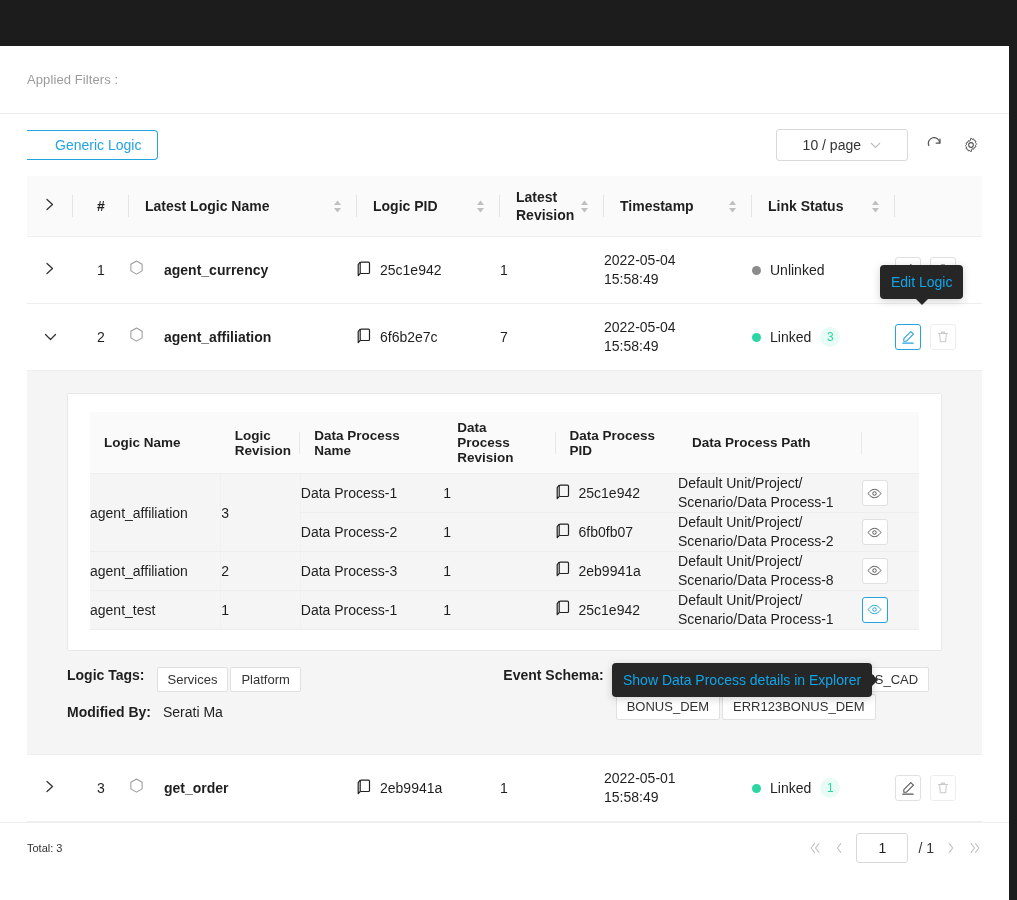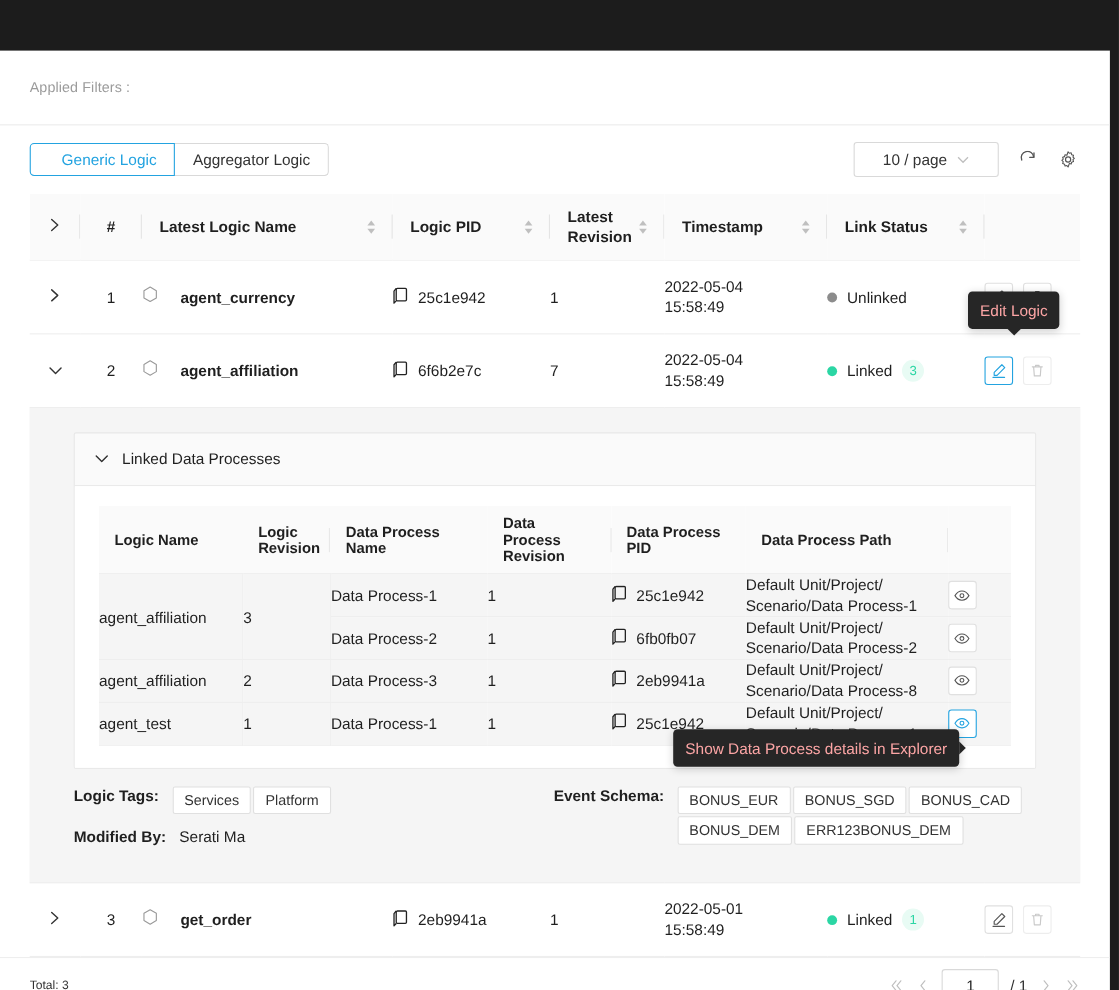--- a/index.html
+++ b/index.html
@@ -213,21 +213,21 @@
   .pg-input {
     width: 52px; height: 30px; border: 1px solid #d9d9d9; border-radius: 3px;
     text-align: center; font-size: 14px; color: #1f1f1f;
     font-family: "Liberation Sans", sans-serif; outline: none; background: #fff;
   }
   .pg-total { color: #333; font-size: 14px; }
 
   
   .tooltip {
     position: absolute; z-index: 60;
-    background: #262626; color: #fca5a5;
+    background: #262626; color: #0ea5e9;
     border-radius: 4px;
     font-size: 14px; line-height: 1.45;
     padding: 7px 11px;
     box-shadow: 0 2px 8px rgba(0,0,0,.18);
   }
   .tooltip .arrow { position: absolute; width: 0; height: 0; }
   .tip-edit { left: 880px; top: 219px; }
   .tip-edit .arrow {
     left: 50%; margin-left: -6px; bottom: -6px;
     border-left: 6px solid transparent; border-right: 6px solid transparent;
@@ -252,21 +252,20 @@
 <div class="viewport">
 <div class="page">
 
   <div class="filters-bar">
     <span class="filters-label">Applied Filters :</span>
   </div>
 
   <div class="toolbar">
     <div class="tabs">
       <div class="tab active">Generic Logic</div>
-      <div class="tab">Aggregator Logic</div>
     </div>
     <div class="right-controls">
       <div class="page-size">
         <span>10 / page</span>
         <span>
           <svg class="chev-sm" width="11" height="7" viewBox="0 0 11 7">
                 <path d="M1 1l4.5 4.5L10 1" fill="none" stroke="#bfbfbf" stroke-width="1.2"></path>
               </svg>
         </span>
       </div>
@@ -492,28 +491,20 @@
                     </svg>
               </div>
             </div>
           </td>
         </tr>
 
         <tr class="expanded-row">
           <td colspan="8">
             <div class="expanded-inner">
               <div class="collapse-card">
-                <div class="collapse-head">
-                  <span>
-                    <svg width="13" height="10" viewBox="0 0 13 10">
-                          <path d="M1.5 2.5L6.5 7.5 11.5 2.5" fill="none" stroke="#333" stroke-width="1.3" stroke-linecap="round" stroke-linejoin="round"></path>
-                        </svg>
-                  </span>
-                  <span>Linked Data Processes</span>
-                </div>
                 <div class="collapse-body">
                   <table class="inner">
                     <colgroup>
                       <col class="ic-nm">
                           <col class="ic-lr">
                           <col class="ic-dn">
                           <col class="ic-dr">
                       <col class="ic-dp">
                           <col class="ic-pa">
                           <col class="ic-ac">

